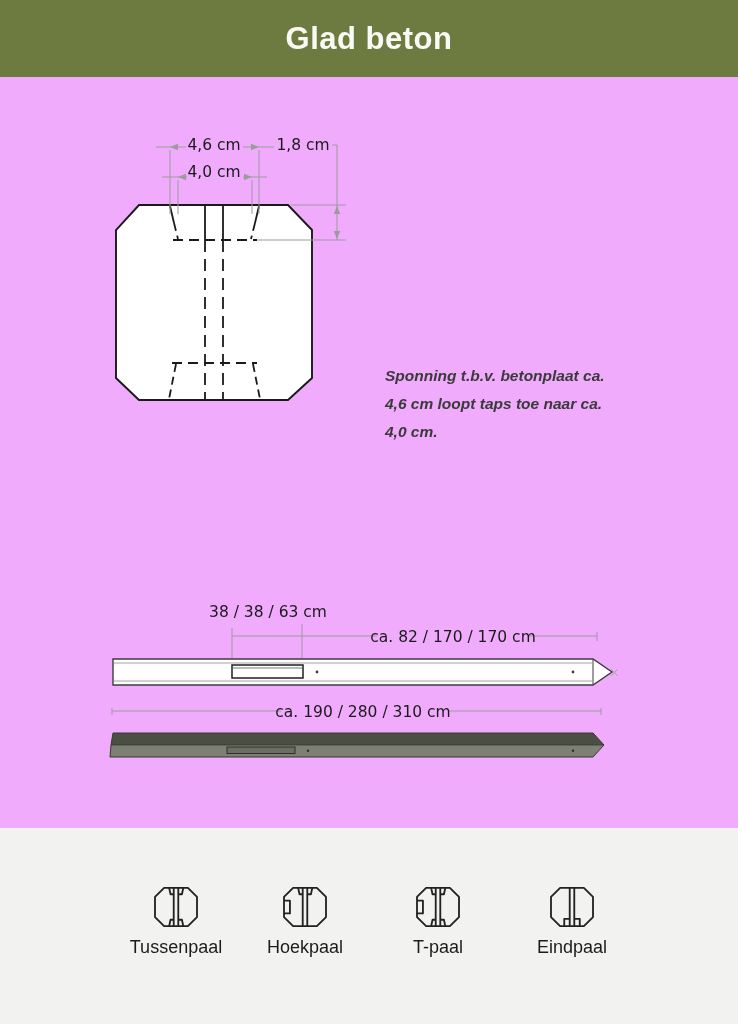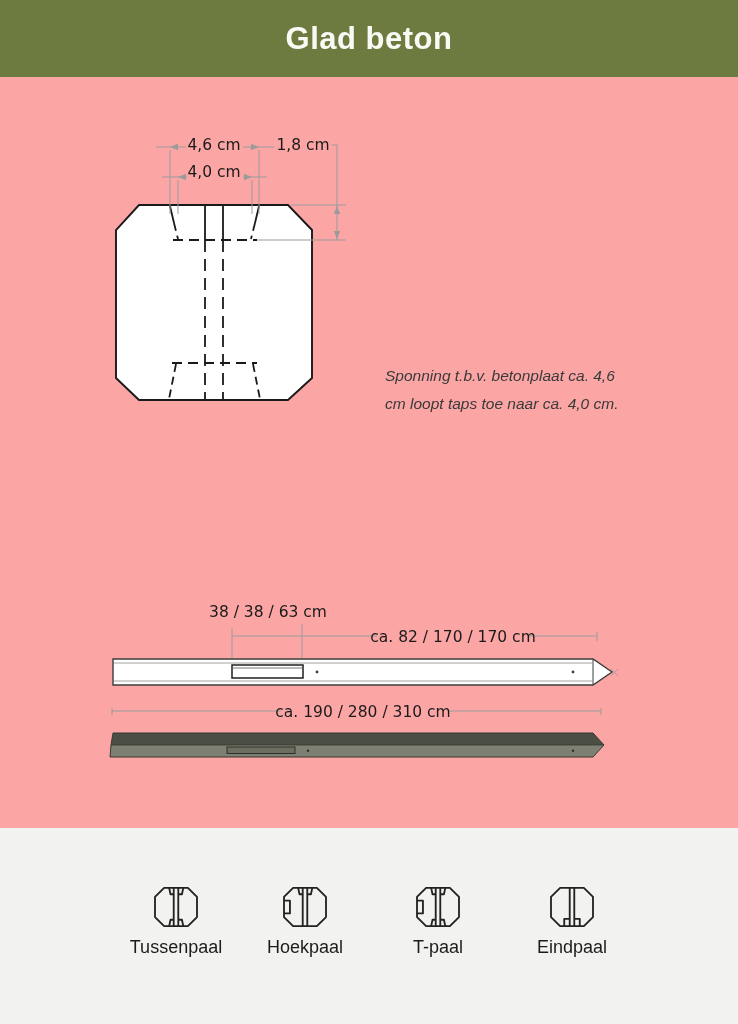--- a/index.html
+++ b/index.html
@@ -1,35 +1,35 @@
 <!DOCTYPE html>
 <html><head>
 <meta charset="utf-8">
 <style>
   html,body{margin:0;padding:0;background:#ffffff;}
   .page{
     position:relative;width:738px;height:1024px;margin:0 auto;
-    background:#fca5a5;overflow:hidden;
+    background:#f0abfc;overflow:hidden;
     font-family:"Liberation Sans",sans-serif;
   }
   
   .app-header{
     position:absolute;left:0;top:0;width:738px;height:77px;
     background:#6d7b40;display:flex;align-items:center;justify-content:center;
   }
   .app-header h1{
     margin:0;color:#fafaf5;font-size:31px;font-weight:bold;letter-spacing:.5px;
   }
   
   .diagram{position:absolute;left:0;top:0;width:738px;height:1024px;}
   .dimtext{font-family:"DejaVu Sans","Liberation Sans",sans-serif;font-size:15.5px;fill:#1a1a1a;}
   
   .note{
     position:absolute;left:385px;top:362px;width:242px;
-    font-style:italic;font-size:15.5px;line-height:28px;color:#3a3a3a;
+    font-style:italic;font-size:15.5px;line-height:28px;color:#3a3a3a;font-weight:bold;
   }
   
   .type-bar{
     position:absolute;left:0;top:828px;width:738px;height:196px;
     background:#f2f2f0;
   }
   .type-item{
     position:absolute;top:886px;width:130px;
     display:flex;flex-direction:column;align-items:center;cursor:pointer;
   }

